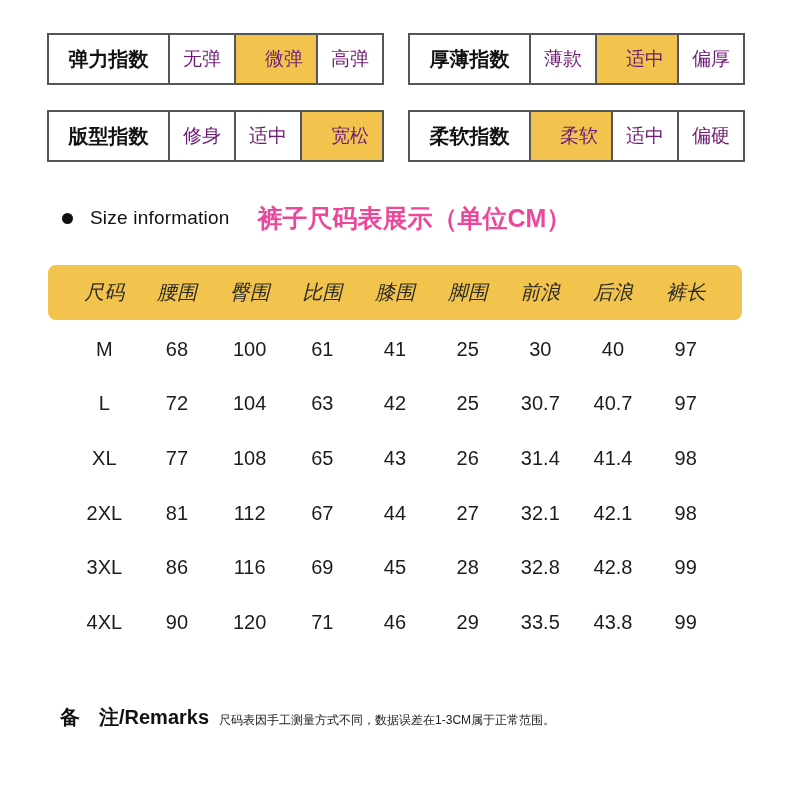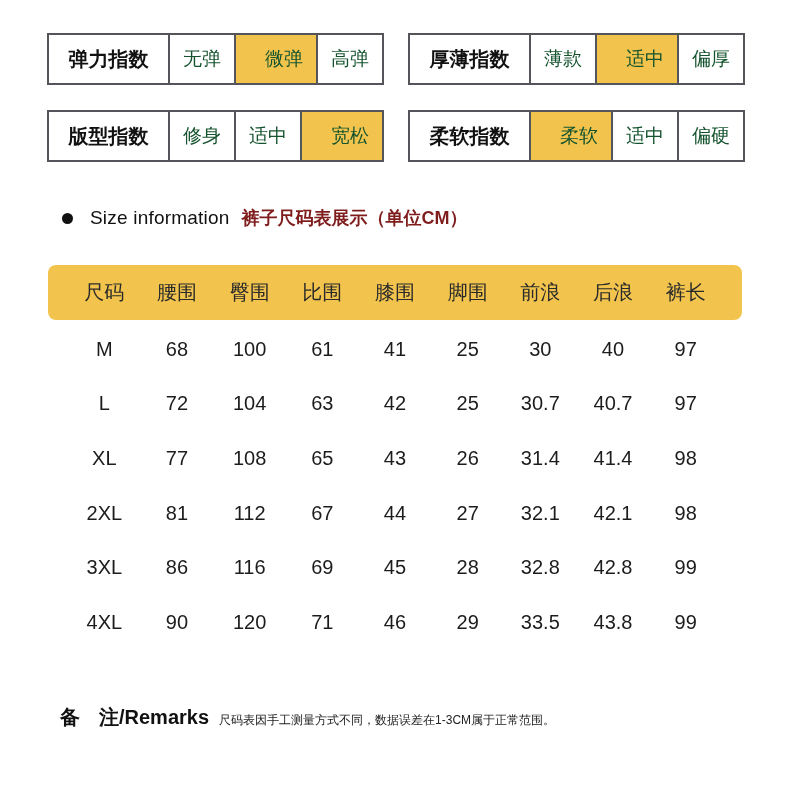--- a/index.html
+++ b/index.html
@@ -17,38 +17,38 @@
     border:2px solid var(--border,#54555A);
     display:flex;align-items:stretch;background:#fff;
   }
   .idx-label{
     flex:0 0 119px;display:flex;align-items:center;justify-content:center;
     font-weight:bold;font-size:20px;color:#111;
     border-right:2px solid var(--border,#54555A);
   }
   .idx-opt{
     flex:1;display:flex;align-items:center;justify-content:center;
-    font-size:19px;color:#14532d;
+    font-size:19px;color:#701a75;
   }
   .idx-opt + .idx-opt{border-left:2px solid var(--border,#54555A);}
   .idx-opt.hl{background:var(--hl,#F2C44D);padding-left:16px;}
   
   .title-row{
     position:absolute;left:62px;top:204px;height:28px;
     display:flex;align-items:center;white-space:nowrap;
   }
   .bullet{width:11px;height:11px;border-radius:50%;background:#111;flex:0 0 11px;}
   .t-en{font-size:19px;color:#111;margin-left:17px;letter-spacing:.2px;}
-  .t-zh{font-size:18px;font-weight:bold;color:#7f1d1d;margin-left:12px;}
+  .t-zh{font-size:25px;font-weight:bold;color:#ec4899;margin-left:28px;}
   
   .tbl-header{
     position:absolute;left:48px;top:265px;width:694px;height:55px;
     background:var(--hl,#F2C44D);border-radius:8px;
     display:grid;grid-template-columns:repeat(9,1fr);align-items:center;
-    padding:0 20px;box-sizing:border-box;
+    padding:0 20px;box-sizing:border-box;font-style:italic;
   }
   .hcell{text-align:center;font-size:20px;color:#2a2a2a;}
   .tbl-body{position:absolute;left:48px;top:322px;width:694px;}
   .trow{
     height:54.6px;display:grid;grid-template-columns:repeat(9,1fr);
     align-items:center;padding:0 20px;box-sizing:border-box;
   }
   .tcell{text-align:center;font-size:20px;color:#1c1c1c;}
   
   .remarks{

